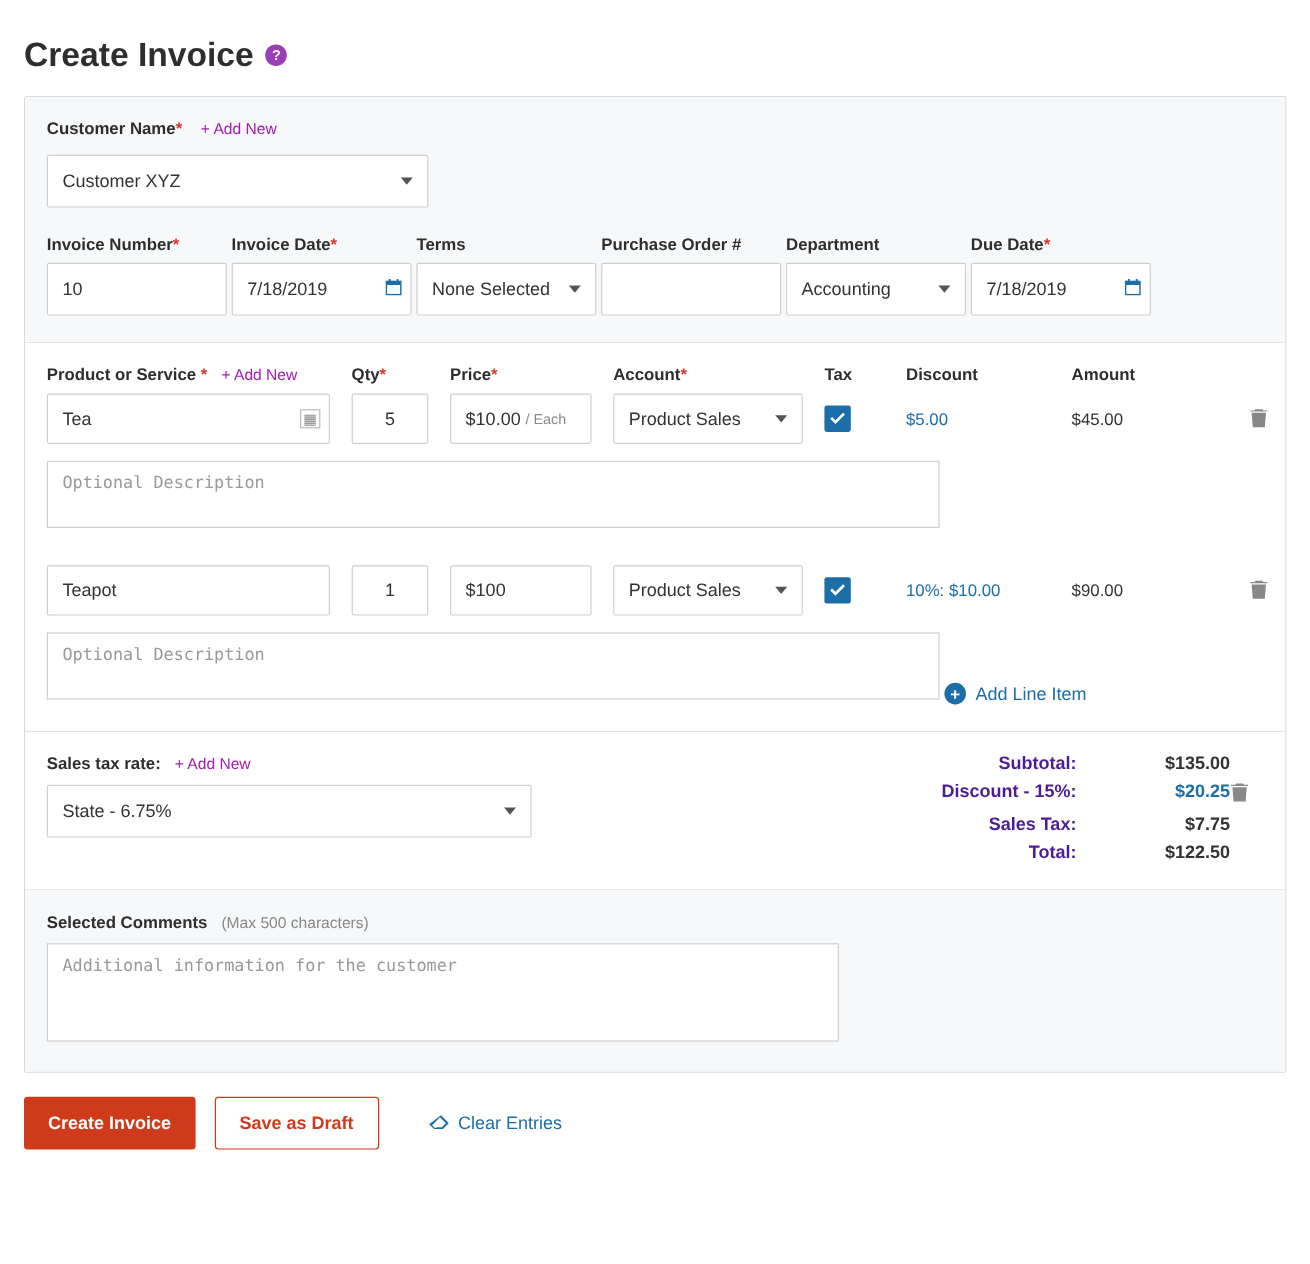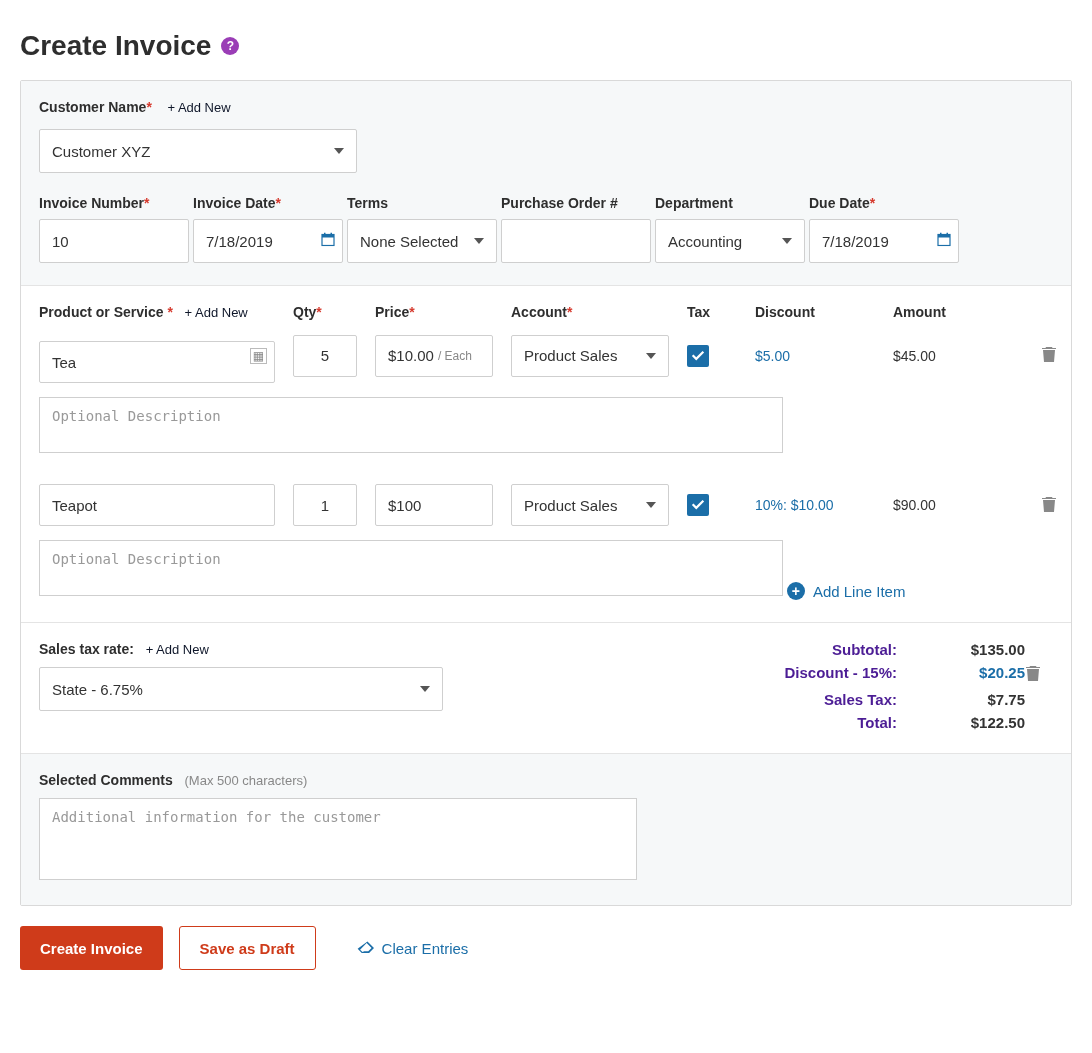--- a/index.html
+++ b/index.html
@@ -44,21 +44,21 @@
   .section-white { background: #fff; }
   .label {
     font-size: 14px;
     font-weight: 600;
     color: #2e2e2e;
     margin-bottom: 8px;
     display: block;
   }
   .req { color: #d63a2e; }
   .link {
-    color: #0f172a;
+    color: #a21caf;
     font-size: 13px;
     font-weight: 400;
     text-decoration: none;
     cursor: pointer;
   }
   .field-row {
     display: flex;
     gap: 4px;
     flex-wrap: wrap;
   }
@@ -151,21 +151,21 @@
   .totals {
     display: grid;
     grid-template-columns: auto 120px 28px;
     row-gap: 6px;
     font-size: 15px;
   }
   .totals .tlabel { text-align: right; font-weight: 600; color: #4c1d95; padding-right: 8px;}
   .totals .tval { text-align: right; font-weight: 600; }
   .totals .total-row { font-weight: 700; }
   .comments-area {
-    width: 598px;
+    width: 660px;
     height: 82px;
     border: 1px solid #cfcfcf;
     padding: 10px 12px;
     font-size: 14px;
     resize: none;
   }
   .comments-area::placeholder { color: #999; }
   .footer {
     display: flex;
     align-items: center;
@@ -288,21 +288,21 @@
       <span class="label" style="margin:0"><span>Account</span><span class="req">*</span></span>
       <span class="label" style="margin:0">Tax</span>
       <span class="label" style="margin:0">Discount</span>
       <span class="label" style="margin:0">Amount</span>
       <span></span>
     </div>
 
     
     <div class="line-grid line-row">
       <div class="product-input">
-        <input class="input" style="width: 100%; margin-top: 13px;" value="Tea">
+        <input class="input" style="width: 100%;" value="Tea">
         <span class="product-marker">▦</span>
       </div>
       <input class="input" style="text-align: center;" value="5">
       <div class="input" style="display:flex;align-items:center">
         <span>$10.00</span>
           <span class="price-unit">/ Each</span>
       </div>
       <div class="select">
         <span>Product Sales</span>
         <span class="caret"></span>

